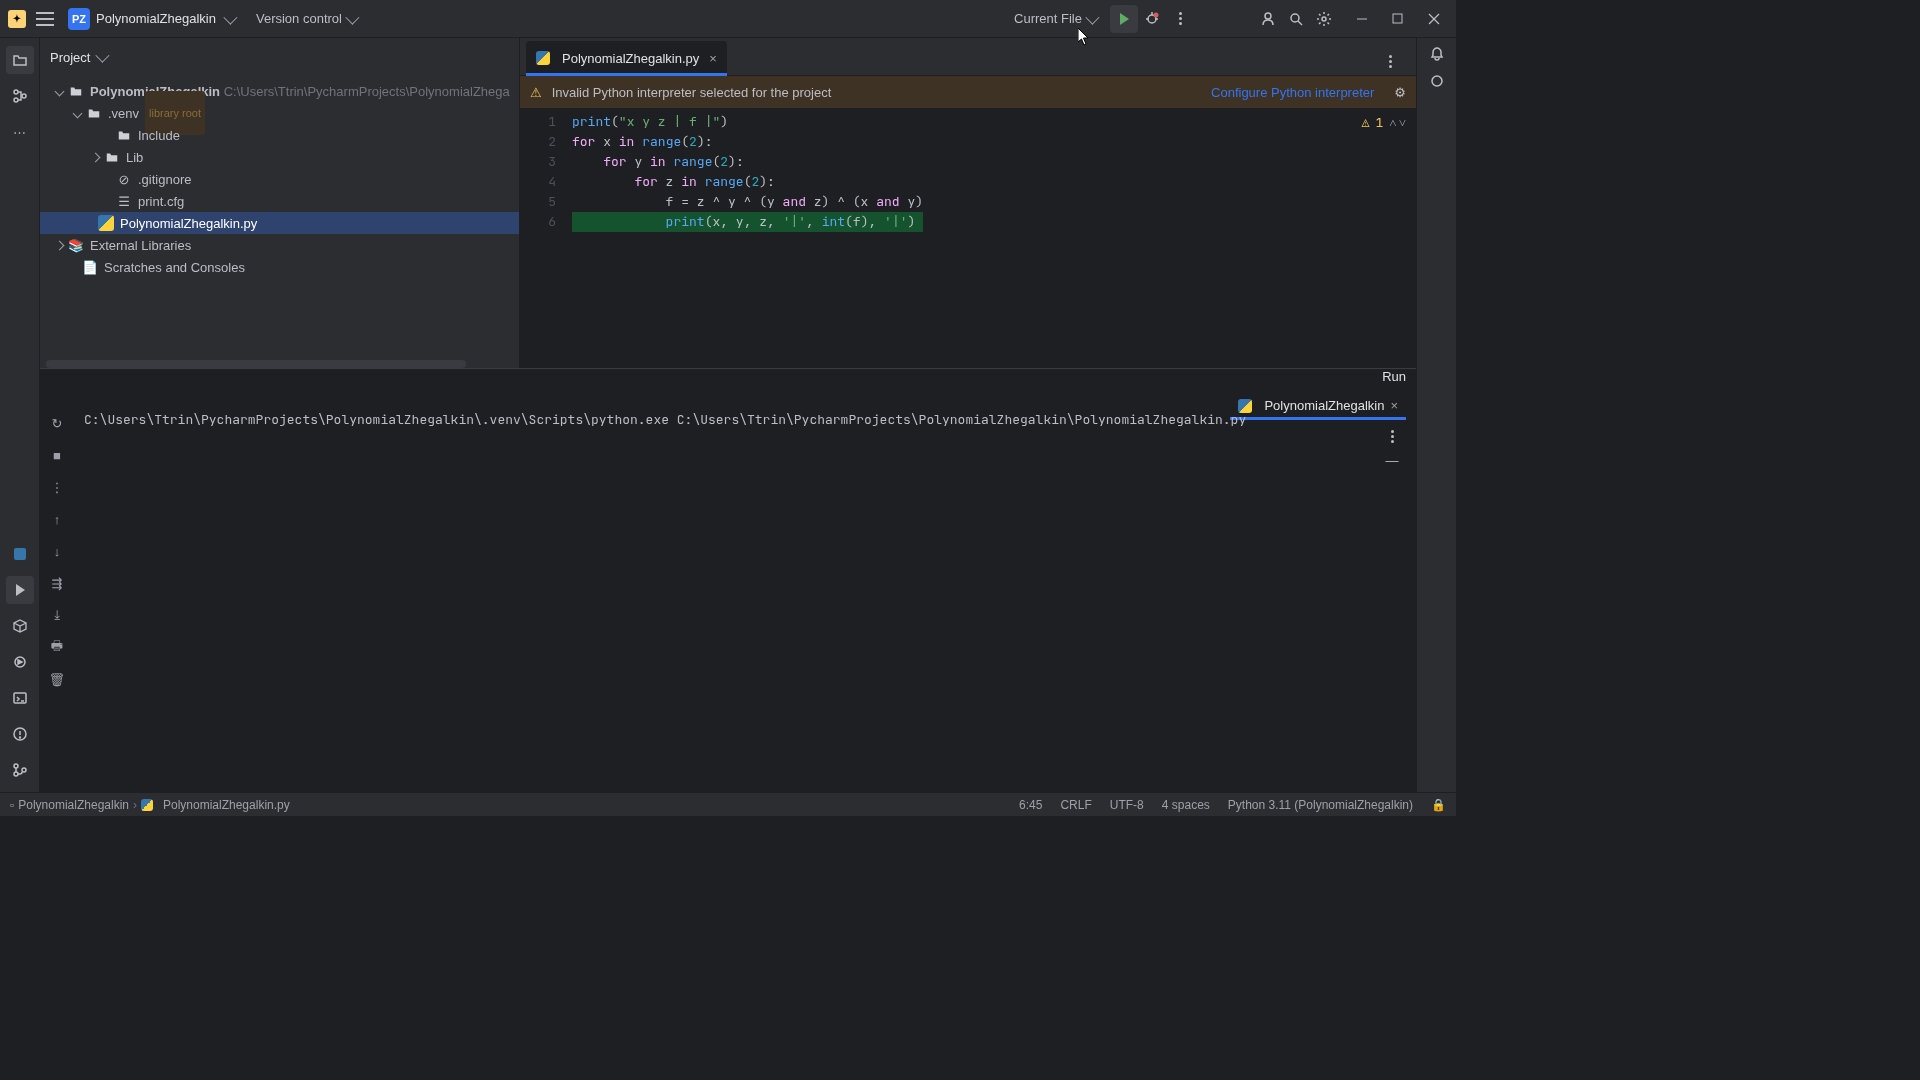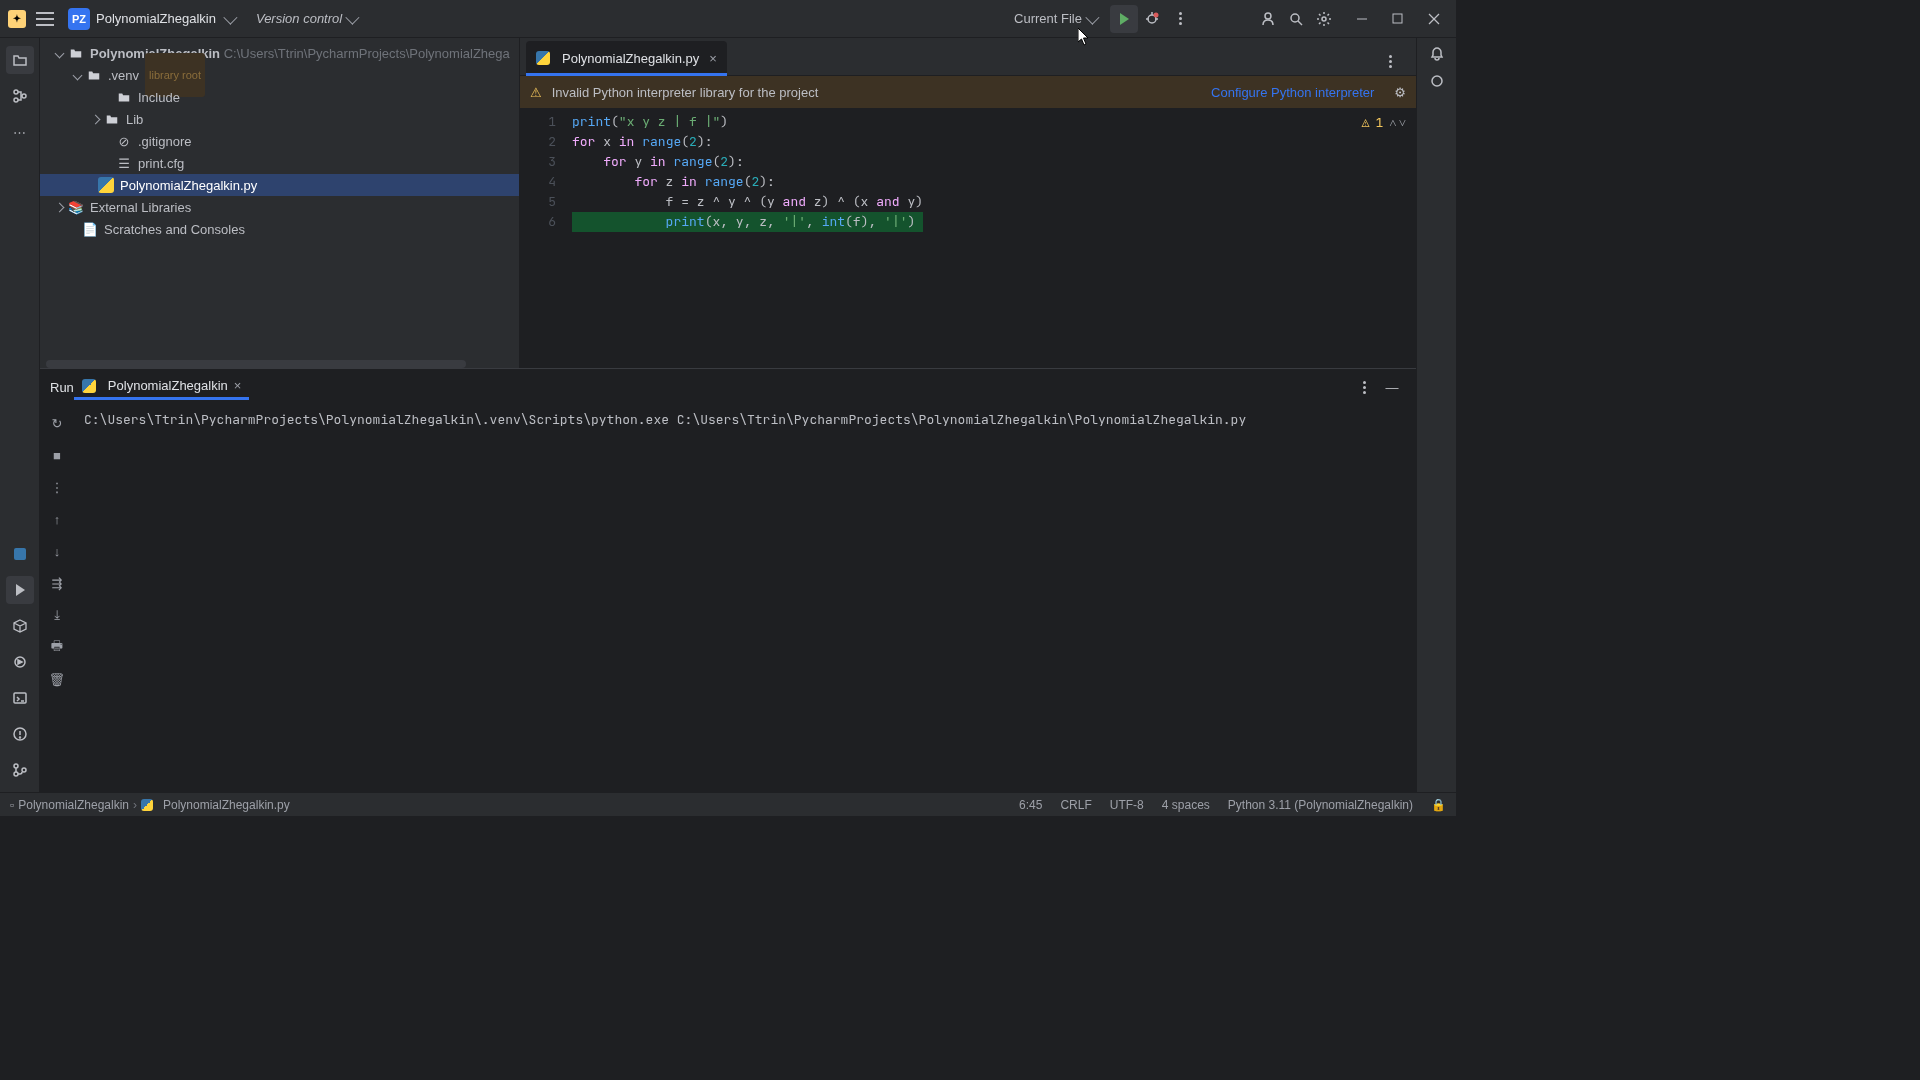--- a/index.html
+++ b/index.html
@@ -21,21 +21,21 @@
   align-items: center;
   padding: 0 8px;
   border-bottom: 1px solid #1e1f22;
 }
 .ide-icon { width: 18px; height: 18px; background: #fed277; border-radius: 3px; margin-right: 10px; display:flex; align-items:center; justify-content:center; color:#000; font-weight:bold; font-size:10px;}
 .burger { width: 18px; height: 14px; display: flex; flex-direction: column; justify-content: space-between; margin-right: 14px; cursor: pointer;}
 .burger span { height: 2px; background: #bcbec4; }
 .proj-badge { width: 22px; height: 22px; background: #3574f0; color: #fff; font-size: 11px; font-weight: 600; border-radius: 4px; display:flex; align-items:center; justify-content:center; margin-right:6px;}
 .titlebar .proj-name { color: #dfe1e5; margin-right: 4px;}
 .chev { width: 10px; height: 10px; display:inline-block; border-right:1.5px solid #9da0a8; border-bottom:1.5px solid #9da0a8; transform: rotate(45deg) translateY(-2px); margin:0 4px;}
-.titlebar .vc { margin-left: 18px; color: #bcbec4; display:flex; align-items:center;font-style:italic;}
+.titlebar .vc { margin-left: 18px; color: #bcbec4; display:flex; align-items:center;}
 .spacer { flex: 1; }
 .curfile { color:#bcbec4; display:flex; align-items:center; margin-right:10px;}
 .iconbtn { width: 28px; height: 28px; display:flex; align-items:center; justify-content:center; color:#bcbec4; border-radius:4px; cursor:pointer;}
 .iconbtn.run-hover { background:#393b40; }
 .iconbtn svg { width:16px; height:16px; }
 .run-tri { fill:#5fad65; }
 .bug { stroke:#bcbec4; fill:none; stroke-width:1.5;}
 .bug-dot { fill:#db5c5c; }
 .vert-dots { display:flex; flex-direction:column; gap:2px;}
 .vert-dots span { width:3px; height:3px; background:#bcbec4; border-radius:50%;}
@@ -85,21 +85,21 @@
 .code .line { height:20px; line-height:20px; white-space:pre;}
 .kw { color:#f0abfc;}
 .fn { color:#56a8f5;}
 .str { color:#6aab73;}
 .num { color:#2aacb8;}
 .cursor-line { background:#14532d;}
 .insp { position:absolute; top:6px; right:10px; display:flex; align-items:center; gap:6px; color:#f2c55c;}
 .insp .arrows { color:#9da0a8; display:flex; gap:2px;}
 
 .run-panel { flex:1; background:#1e1f22; border-top:1px solid #393b40; display:flex; flex-direction:column;}
-.run-header { height:36px; display:flex; align-items:center; padding:0 10px; color:#dfe1e5;}
+.run-header { height:36px; display:flex; align-items:flex-end; padding:0 10px; gap:10px; color:#dfe1e5;flex-direction:column;}
 .run-header .rtab { display:flex; align-items:center; gap:6px; padding:4px 8px; border-bottom:3px solid #3574f0;}
 .run-header .rclose { color:#9da0a8;}
 .run-header .rdots { margin-left:auto;}
 .run-body { flex:1; display:flex;}
 .run-tb { width:34px; display:flex; flex-direction:column; align-items:center; padding-top:6px; gap:8px;}
 .run-tb .rb { width:24px; height:24px; display:flex; align-items:center; justify-content:center; color:#9da0a8;}
 .run-out { flex:1; padding:6px 10px; font-family:"JetBrains Mono","Consolas",monospace; font-size:13px; color:#bcbec4;}
 
 .right-strip { width:40px; background:#2b2d30; border-left:1px solid #1e1f22; display:flex; flex-direction:column; align-items:center; padding-top:8px; gap:8px;}
 
@@ -251,20 +251,24 @@
           <circle cx="12" cy="8" r="2"></circle>
           <path d="M4 6v4M6 12h2c1 0 2-1 2-2"></path>
         </svg>
       </div>
   </div>
 
   <div class="main-col">
     <div class="upper">
 
       <div class="project-panel">
+        <div class="pp-header">
+          <span>Project</span>
+          <span class="chev"></span>
+        </div>
         <div class="tree">
           <div class="tree-row">
             <span class="tw exp"></span>
             <span class="ficon folder">
                 <svg width="14" height="14" viewBox="0 0 16 16">
                   <path d="M2 4h4l1 2h7v7H2z"></path>
                 </svg>
               </span>
             <b>PolynomialZhegalkin</b>&nbsp;
             <span class="dim">C:\Users\Ttrin\PycharmProjects\PolynomialZhega</span>
@@ -337,21 +341,21 @@
           <div class="iconbtn tdots">
               <div class="vert-dots">
                 <span></span>
                 <span></span>
                 <span></span>
               </div>
             </div>
         </div>
         <div class="eb-warn">
           <span class="wi">⚠</span>
-          <span>Invalid Python interpreter library for the project</span>
+          <span>Invalid Python interpreter selected for the project</span>
           <span class="conf">Configure Python interpreter</span>
           <span class="gear">⚙</span>
         </div>
         <div class="code-area">
           <div class="gutter">
             <div>1</div>
               <div>2</div>
               <div>3</div>
               <div>4</div>
               <div>5</div>

